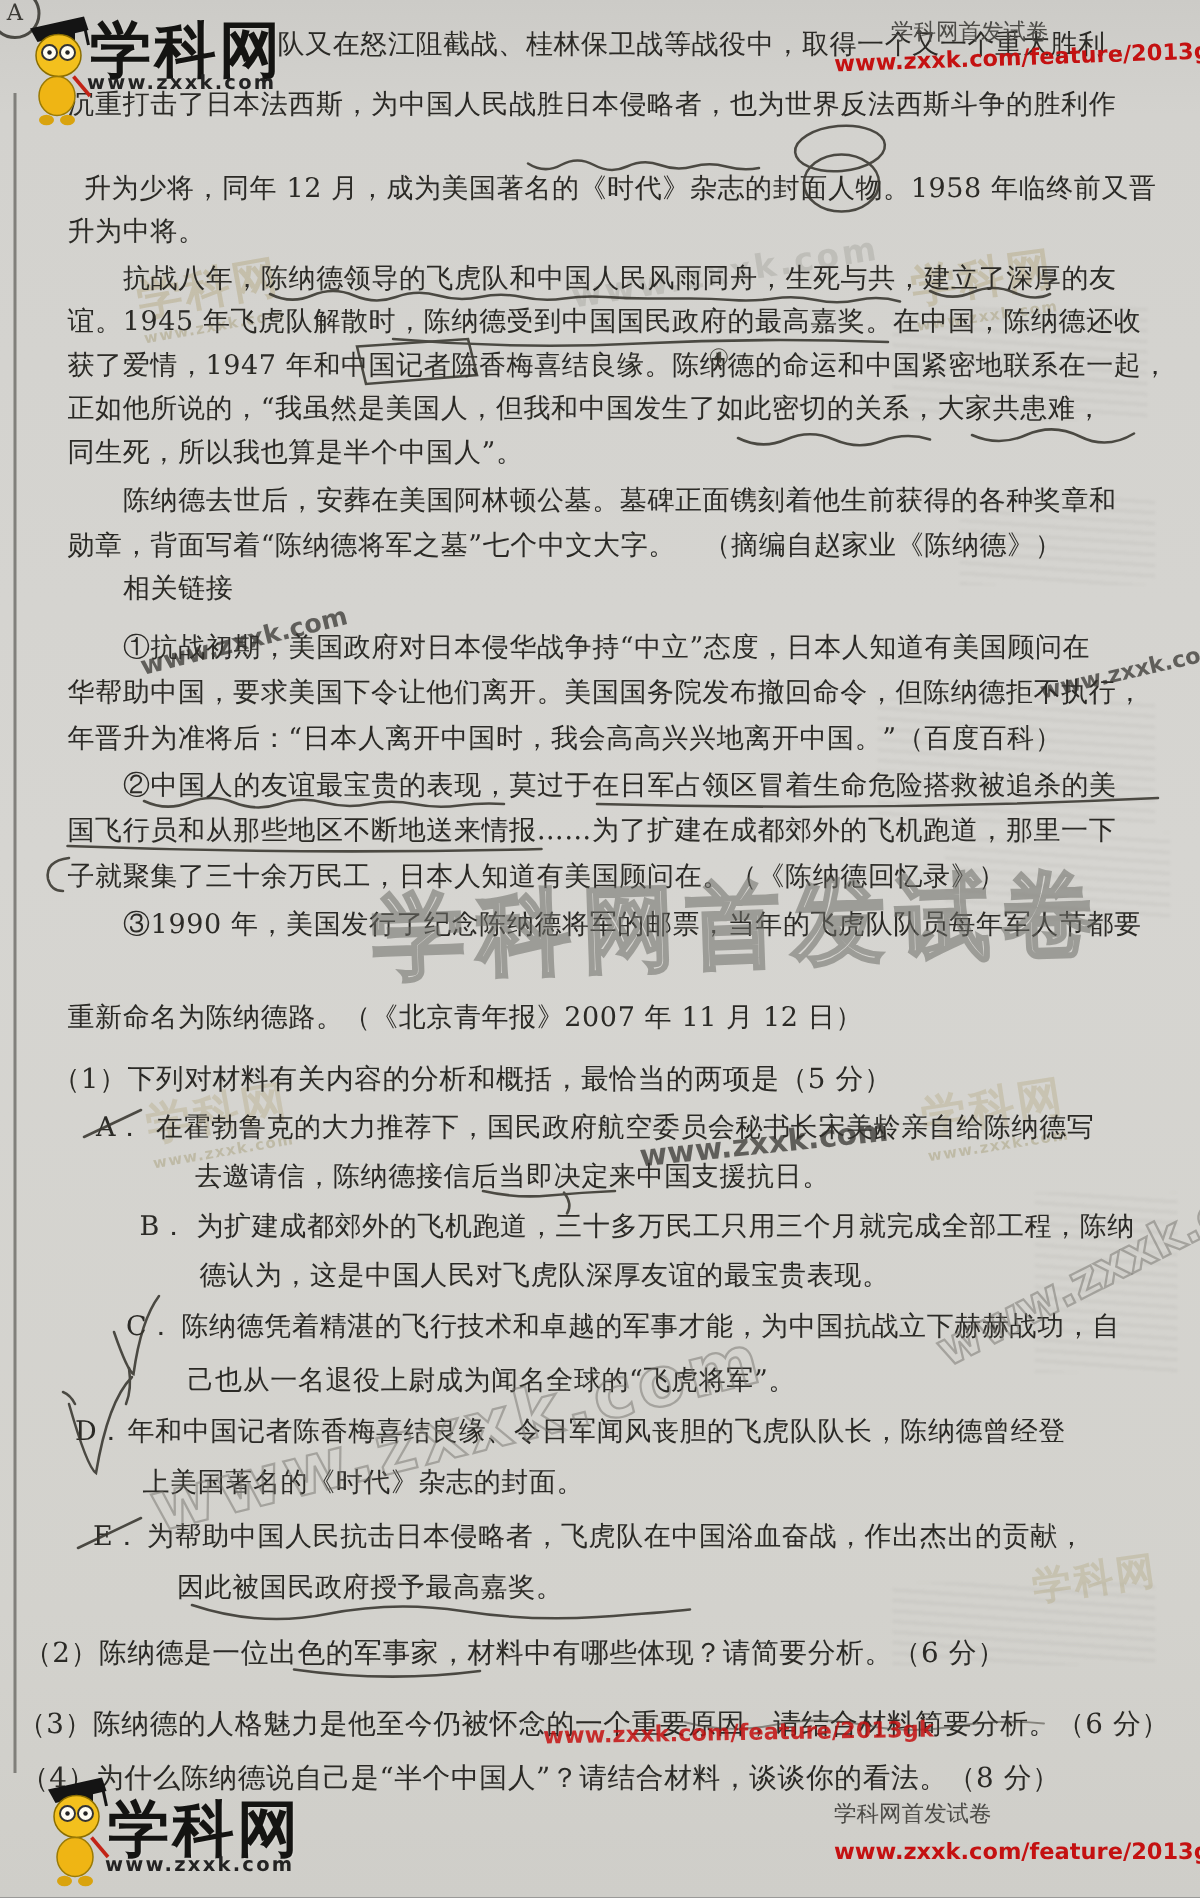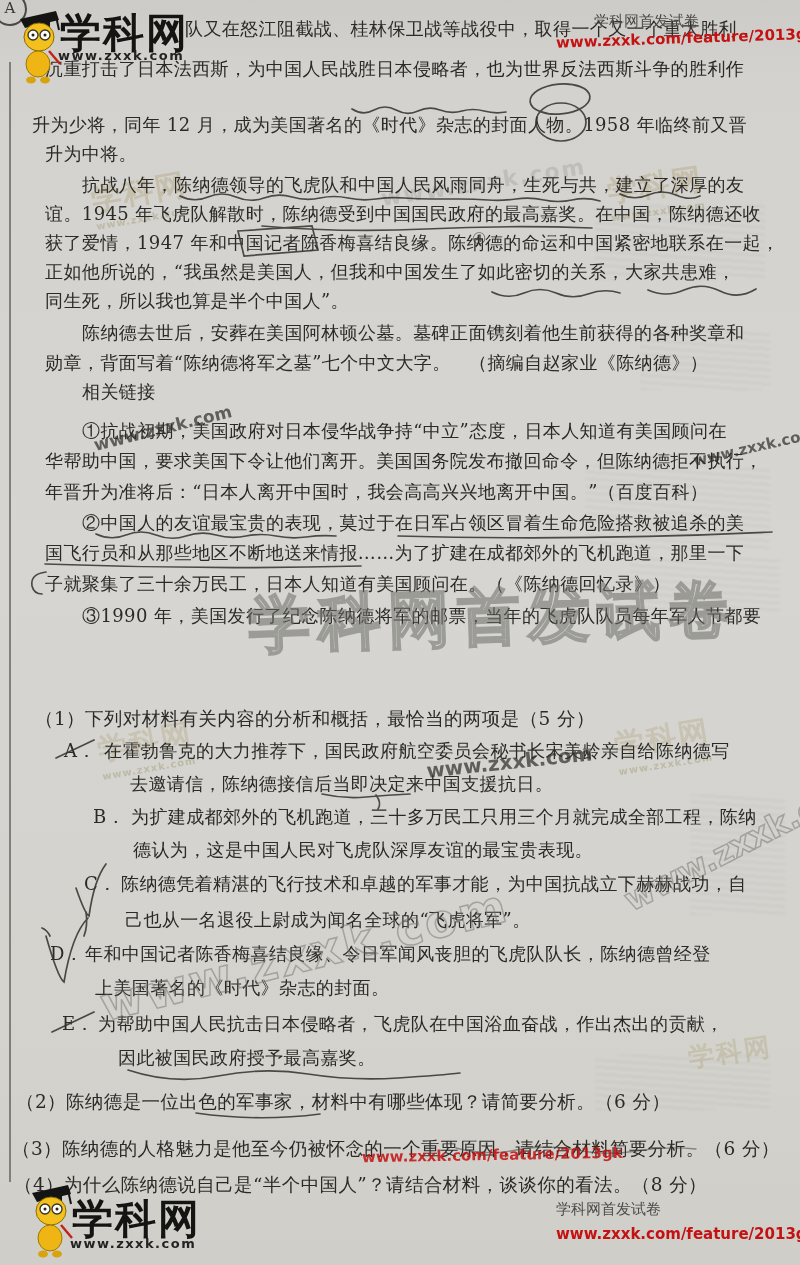--- a/index.html
+++ b/index.html
@@ -81,21 +81,21 @@
     </svg>
     <div class="brandname">学科网</div>
     <div class="brandurl">www.zxxk.com</div>
   </div>
 
   <div class="wm wm-grayline" style="left:594px;top:12px;">学科网首发试卷</div>
   <div class="wm wm-red" style="left:556px;top:29px;transform:rotate(-2deg);">www.zxxk.com/feature/2013gk/</div>
 
   <div class="tl" style="left:185px;top:17px;">队又在怒江阻截战、桂林保卫战等战役中，取得一个又一个重大胜利，</div>
   <div class="tl" style="left:45px;top:57px;">沉重打击了日本法西斯，为中国人民战胜日本侵略者，也为世界反法西斯斗争的胜利作</div>
-  <div class="tl" style="left:32px;top:113px;text-align:center;">升为少将，同年 12 月，成为美国著名的《时代》杂志的封面人物。1958 年临终前又晋</div>
+  <div class="tl" style="left:56px;top:113px;text-align:center;">升为少将，同年 12 月，成为美国著名的《时代》杂志的封面人物。1958 年临终前又晋</div>
   <div class="tl" style="left:45px;top:142px;">升为中将。</div>
 
   <div class="tl" style="left:82px;top:173px;">抗战八年，陈纳德领导的飞虎队和中国人民风雨同舟，生死与共，建立了深厚的友</div>
   <div class="tl" style="left:45px;top:202px;">谊。1945 年飞虎队解散时，陈纳德受到中国国民政府的最高嘉奖。在中国，陈纳德还收</div>
   <div class="tl" style="left:45px;top:231px;">获了爱情，1947 年和中国记者陈香梅喜结良缘。陈纳德的命运和中国紧密地联系在一起，</div>
   <div class="tl" style="left:45px;top:260px;">正如他所说的，“我虽然是美国人，但我和中国发生了如此密切的关系，大家共患难，</div>
   <div class="tl" style="left:45px;top:289px;">同生死，所以我也算是半个中国人”。</div>
 
   <div class="tl" style="left:82px;top:321px;">陈纳德去世后，安葬在美国阿林顿公墓。墓碑正面镌刻着他生前获得的各种奖章和</div>
   <div class="tl" style="left:45px;top:351px;">勋章，背面写着“陈纳德将军之墓”七个中文大字。　（摘编自赵家业《陈纳德》）</div>
@@ -104,20 +104,21 @@
 
   <div class="tl" style="left:82px;top:419px;">①抗战初期，美国政府对日本侵华战争持“中立”态度，日本人知道有美国顾问在</div>
   <div class="tl" style="left:45px;top:449px;">华帮助中国，要求美国下令让他们离开。美国国务院发布撤回命令，但陈纳德拒不执行，</div>
   <div class="tl" style="left:45px;top:480px;">年晋升为准将后：“日本人离开中国时，我会高高兴兴地离开中国。”（百度百科）</div>
 
   <div class="tl" style="left:82px;top:511px;">②中国人的友谊最宝贵的表现，莫过于在日军占领区冒着生命危险搭救被追杀的美</div>
   <div class="tl" style="left:45px;top:541px;">国飞行员和从那些地区不断地送来情报……为了扩建在成都郊外的飞机跑道，那里一下</div>
   <div class="tl" style="left:45px;top:572px;">子就聚集了三十余万民工，日本人知道有美国顾问在。（《陈纳德回忆录》）</div>
 
   <div class="tl" style="left:82px;top:604px;">③1990 年，美国发行了纪念陈纳德将军的邮票，当年的飞虎队队员每年军人节都要</div>
+  <div class="tl" style="left:45px;top:666px;">重新命名为陈纳德路。（《北京青年报》2007 年 11 月 12 日）</div>
 
   <div class="tl q" style="left:35px;top:706px;">（1）下列对材料有关内容的分析和概括，最恰当的两项是（5 分）</div>
 
   <div class="tl opt-letter" style="left:64px;top:739px;">A．</div>
   <div class="tl" style="left:104px;top:739px;">在霍勃鲁克的大力推荐下，国民政府航空委员会秘书长宋美龄亲自给陈纳德写</div>
   <div class="tl" style="left:130px;top:772px;">去邀请信，陈纳德接信后当即决定来中国支援抗日。</div>
 
   <div class="tl opt-letter" style="left:93px;top:805px;">B．</div>
   <div class="tl" style="left:131px;top:805px;">为扩建成都郊外的飞机跑道，三十多万民工只用三个月就完成全部工程，陈纳</div>
   <div class="tl" style="left:133px;top:838px;">德认为，这是中国人民对飞虎队深厚友谊的最宝贵表现。</div>

